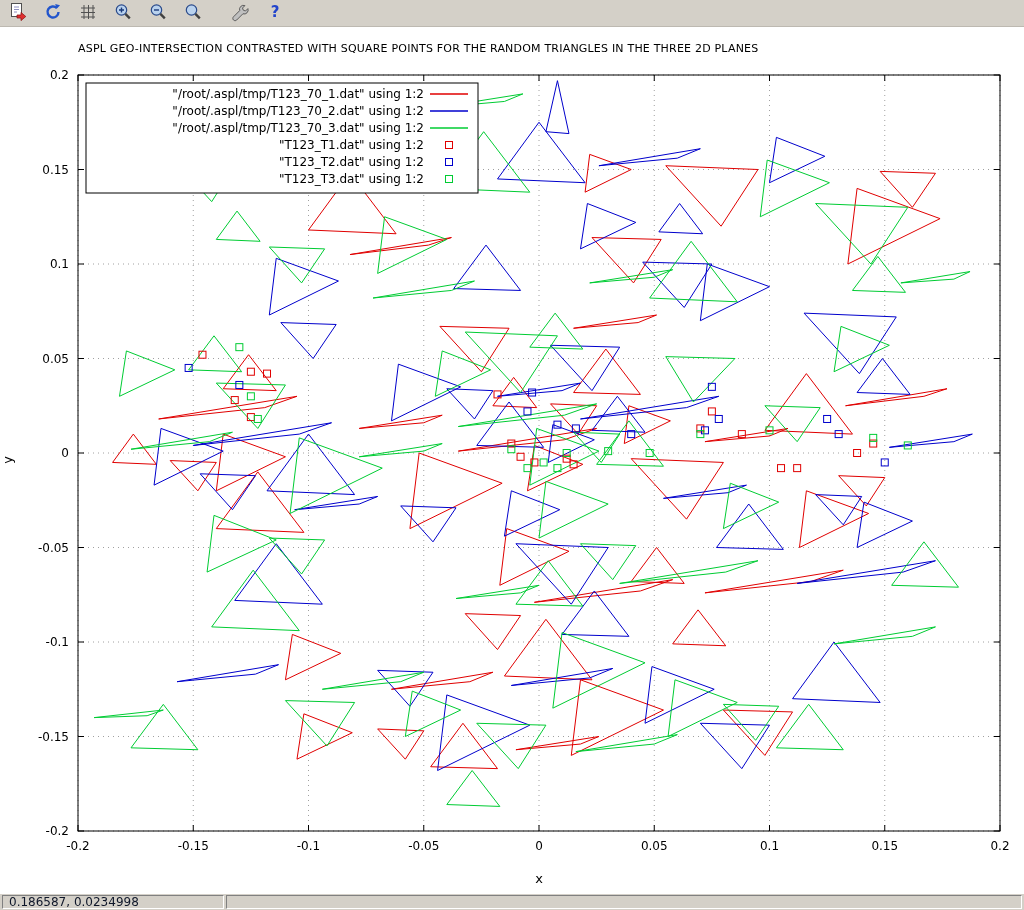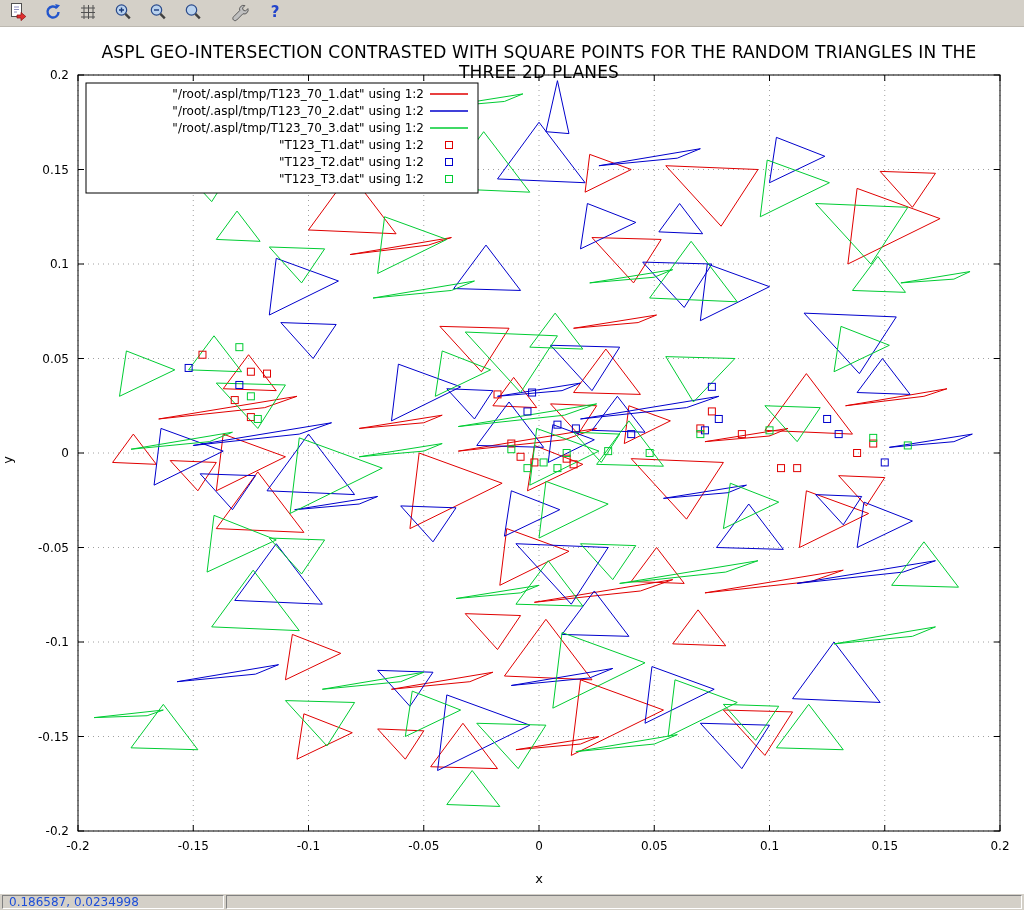--- a/index.html
+++ b/index.html
@@ -4,25 +4,25 @@
 <style>
   *{margin:0;padding:0;box-sizing:border-box}
   html,body{width:1024px;height:910px;overflow:hidden}
   body{font-family:"DejaVu Sans","Liberation Sans",sans-serif;background:#d4d0c8}
   .window{width:1024px;height:910px;display:flex;flex-direction:column}
   .toolbar{height:27px;background:#d4d0c8;display:flex;align-items:center;padding:1px 4px;gap:7px;border-bottom:1px solid #bdb9b1;flex:0 0 auto}
   .tb{width:28px;height:24px;display:flex;align-items:center;justify-content:center;background:transparent;border:1px solid transparent;padding:0;cursor:pointer}
   .tb.gap{margin-left:12px}
   .canvas{position:relative;flex:1 1 auto;background:#fff}
   .canvas svg.plot{position:absolute;left:0;top:0}
-  .title{position:absolute;top:15px;left:78px;width:922px;text-align:center;font-size:17px;color:#000;letter-spacing:.2px}
+  .title{position:absolute;top:15px;left:78px;width:922px;font-size:11px;color:#000;letter-spacing:.2px}
   .xlabel{position:absolute;bottom:7px;left:78px;width:922px;text-align:center;font-size:13px;color:#000}
   .ylabel{position:absolute;left:4px;top:50%;transform:translateY(-50%) rotate(-90deg);font-size:13px;color:#000}
   .statusbar{height:17px;background:#d4d0c8;border-top:1px solid #fff;display:flex;align-items:stretch;padding:1px 2px;gap:2px;flex:0 0 auto}
-  .coords{flex:0 0 222px;font-size:12px;line-height:13px;padding:0 6px;color:#1d4ed8;background:#d4d0c8;border:1px solid;border-color:#808080 #fff #fff #808080;white-space:nowrap;overflow:hidden}
+  .coords{flex:0 0 222px;font-size:12px;line-height:13px;padding:0 6px;color:#0f172a;background:#d4d0c8;border:1px solid;border-color:#808080 #fff #fff #808080;white-space:nowrap;overflow:hidden}
   .spacer{flex:1 1 auto;border:1px solid;border-color:#808080 #fff #fff #808080}
 </style>
 </head>
 <body>
 
 <div class="window">
 
   <div class="toolbar">
     <button class="tb">
       <span><svg width="20" height="20" viewBox="0 0 20 20">

